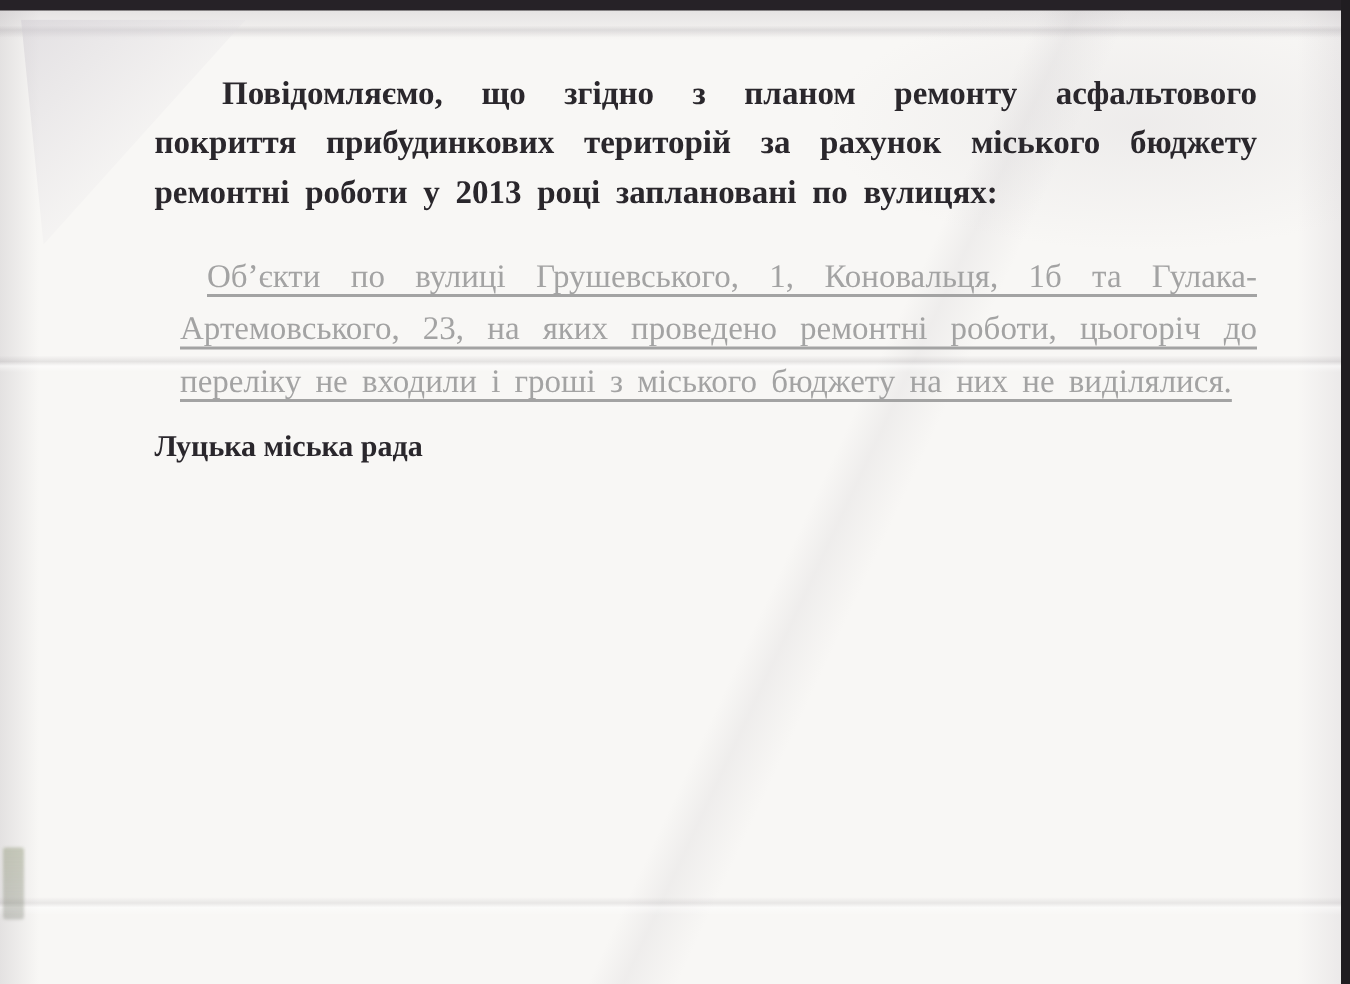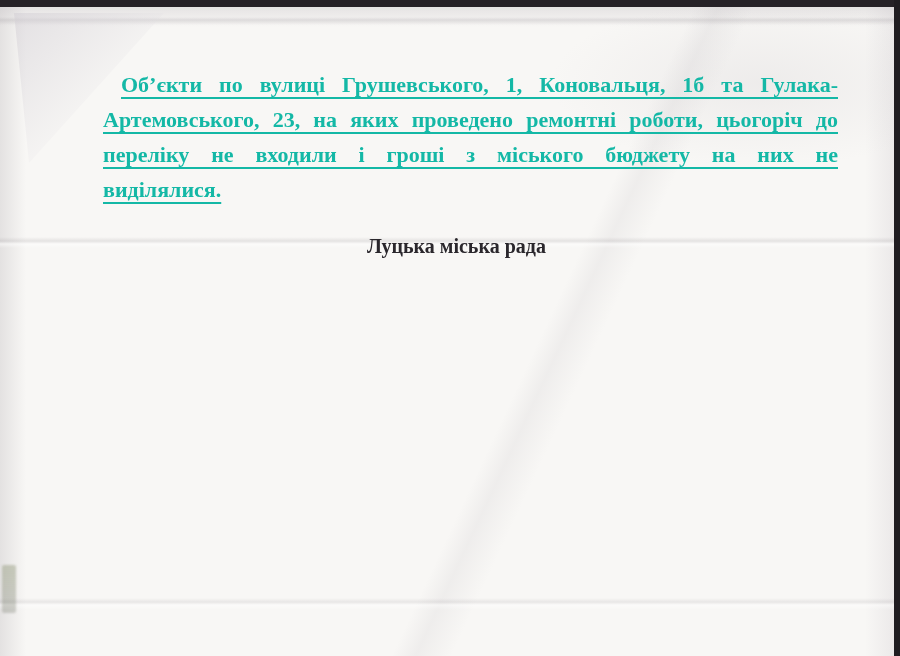--- a/index.html
+++ b/index.html
@@ -80,62 +80,64 @@
     margin-top: 16px;
     font-size: 18px;
     line-height: 27px;
     text-align: justify;
     word-spacing: 1px;
     color: #36333a;
   }
   .objects {
     margin-top: 22px;
     font-size: 22px;
-    font-weight: bold;
+    font-weight: normal;
     line-height: 35px;
     text-align: justify;
     text-indent: 18px;
     word-spacing: 4px;
     text-decoration: underline;
     text-decoration-thickness: 2px;
     text-underline-offset: 5px;
-    color: #14b8a6;
+    color: #a3a3a3;
+    margin-left: 17px;
   }
   .hotline {
     margin-top: 4px;
     line-height: 36px;
     text-align: justify;
     word-spacing: 4px;
     font-weight: bold;
     color: #262329;
   }
   .hotline .pre { font-size: 21px; }
   .hotline .big { font-size: 27px; }
   .hotline .suf { font-size: 19px; word-spacing: 2px; }
   .signature {
-    margin-top: 28px;
-    text-align: center;
+    margin-top: 16px;
+    text-align: left;
     padding-right: 28px;
     font-size: 20px;
     font-weight: bold;
     color: #2a272c;
   }
 </style>
 </head>
 <body>
 
 <div class="scan-strip-top"></div>
 <div class="scan-strip-right"></div>
 
 <div class="paper">
   <div class="dogear"></div>
   <div class="edge-mark"></div>
 </div>
 
 <div class="content">
 
+  <p class="intro">Повідомляємо, що згідно з планом ремонту асфальтового покриття прибудинкових територій за рахунок міського бюджету ремонтні роботи у 2013 році заплановані по вулицях:</p>
 
 
   <p class="objects">Об’єкти по вулиці Грушевського, 1, Коновальця, 1б та Гулака-Артемовського, 23, на яких проведено ремонтні роботи, цьогоріч до переліку не входили і гроші з міського бюджету на них не виділялися.</p>
 
 
   <div class="signature">Луцька міська рада</div>
 </div>
 
 </body></html>

